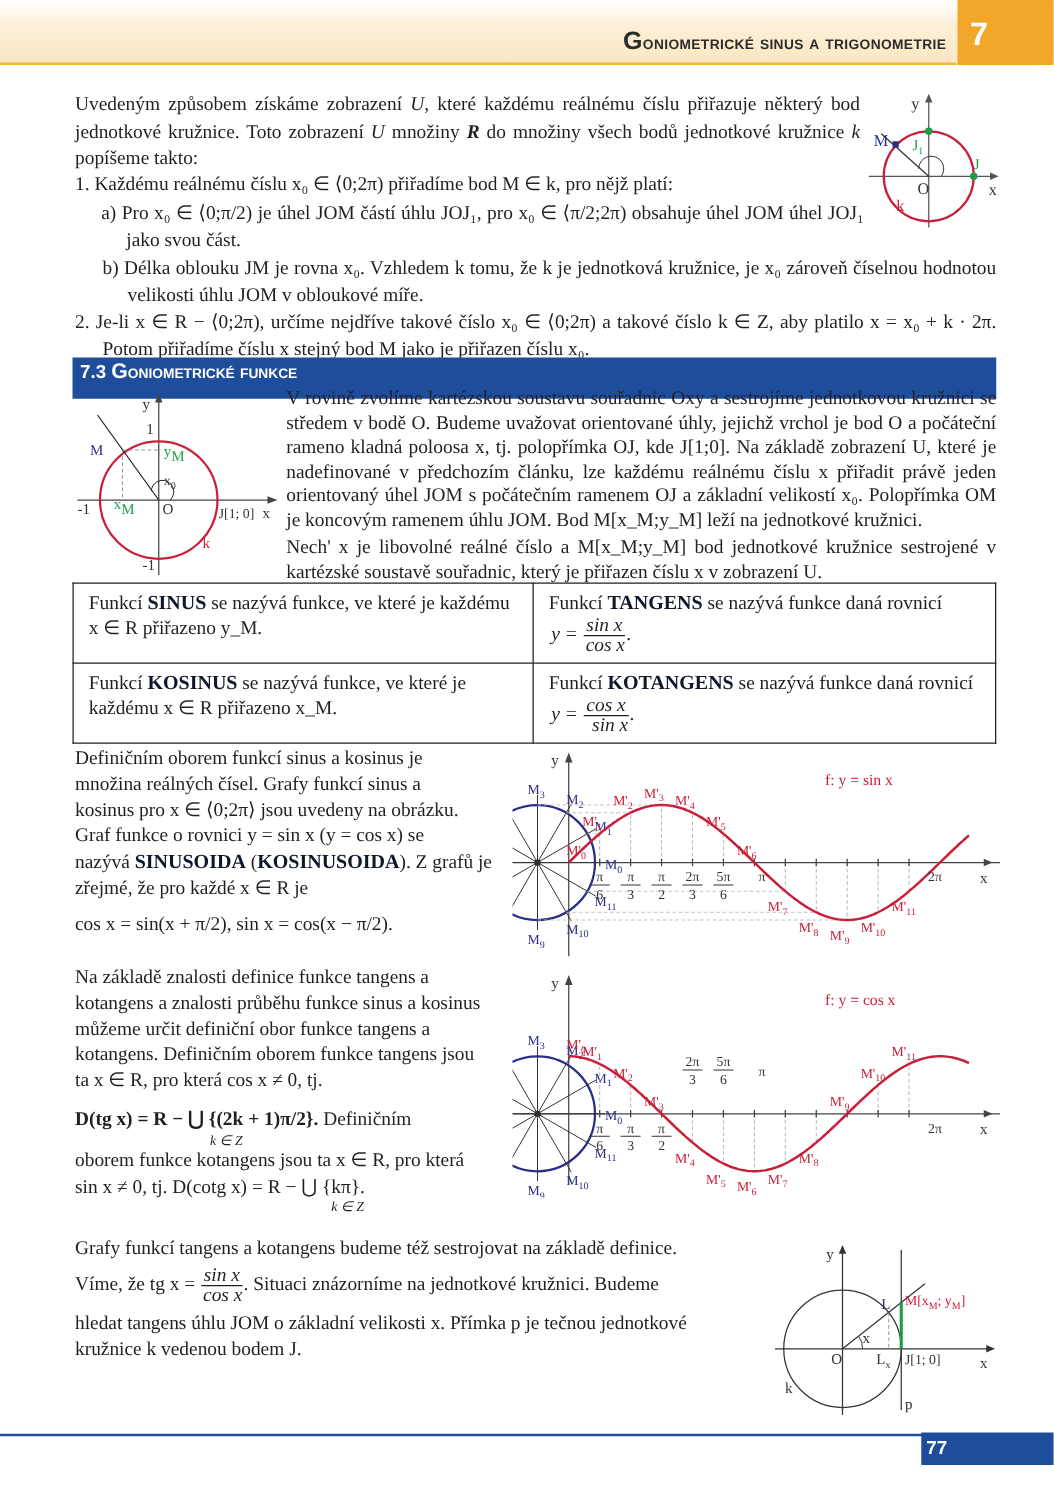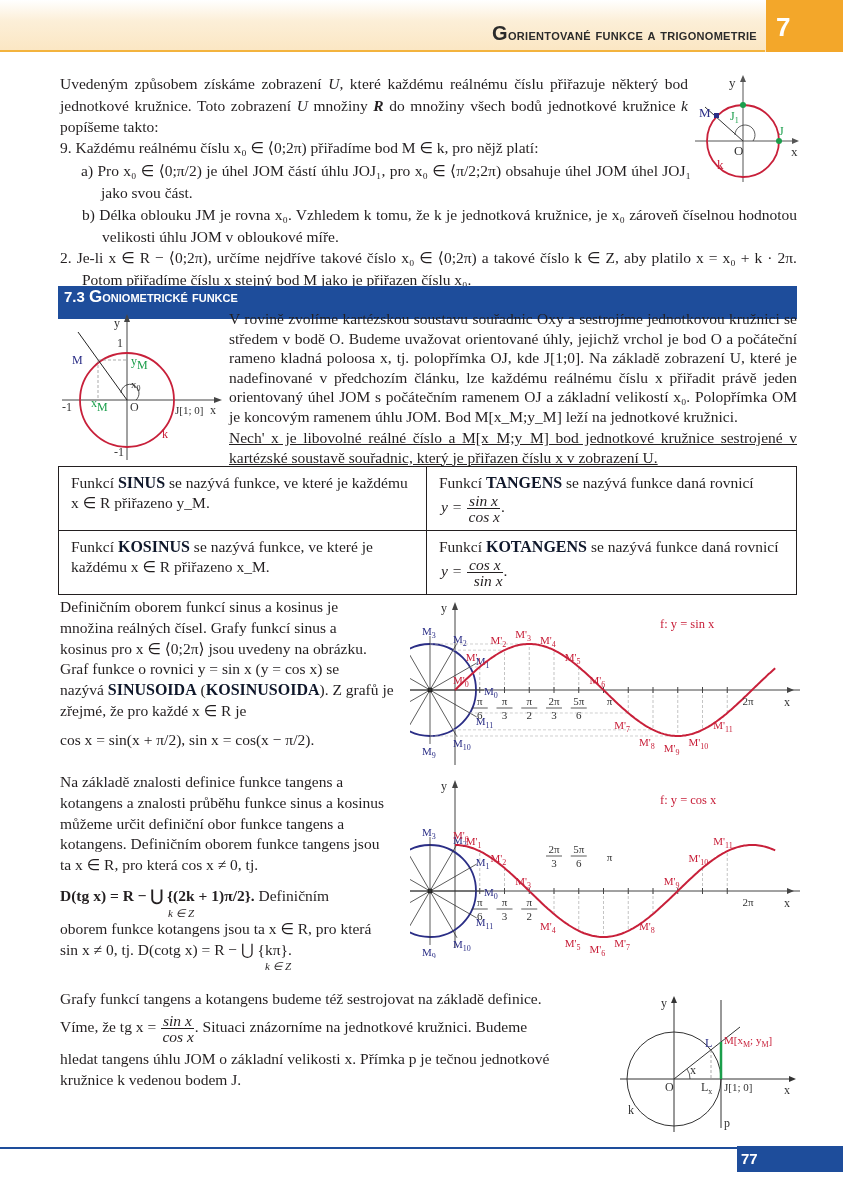--- a/index.html
+++ b/index.html
@@ -26,27 +26,27 @@
   table.def td { border:1px solid #231f20; padding:6px 10px 4px 12px; vertical-align:top; height:64px; line-height:20px; font-size:15.5px; }
   .foot-line { left:0; top:1147px; width:738px; height:2px; background:#1e4d9b; }
   .foot-num { left:737px; top:1146px; width:106px; height:26px; background:#1e4d9b; color:#fff; font-family:"Liberation Sans", sans-serif; font-weight:bold; font-size:15px; padding:4px 0 0 4px; }
   svg text { font-family:"Liberation Serif", serif; }
 </style>
 </head>
 <body>
 
 <div class="abs hdr-bar"></div>
 <div class="abs hdr-line"></div>
-<div class="abs hdr-title"><span class="big">G</span><span>orientované funkce a trigonometrie</span></div>
+<div class="abs hdr-title"><span class="big">G</span><span>oniometrické sinus a trigonometrie</span></div>
 <div class="abs hdr-num">7</div>
 
 <div class="abs para" style="left:60px; top:73px; width:628px;">
   <span>Uvedeným způsobem získáme zobrazení </span><span class="it">U</span><span>, které každému reálnému číslu přiřazuje některý bod jednotkové kružnice. Toto zobrazení </span><span class="it">U</span><span> množiny </span><span class="bi">R</span><span> do množiny všech bodů jednotkové kružnice </span><span class="it">k</span><span> popíšeme takto:</span>
 </div>
-<div class="abs para" style="left:60px; top:137px; width:640px;">9. Každému reálnému číslu x₀ ∈ ⟨0;2π) přiřadíme bod M ∈ k, pro nějž platí:</div>
+<div class="abs para" style="left:60px; top:137px; width:640px;">1. Každému reálnému číslu x₀ ∈ ⟨0;2π) přiřadíme bod M ∈ k, pro nějž platí:</div>
 <div class="abs para" style="left:81px; top:160px; width:610px; padding-left:20px; text-indent:-20px;">a) Pro x₀ ∈ ⟨0;π/2) je úhel JOM částí úhlu JOJ₁, pro x₀ ∈ ⟨π/2;2π) obsahuje úhel JOM úhel JOJ₁ jako svou část.</div>
 <div class="abs para" style="left:82px; top:204px; width:715px; padding-left:20px; text-indent:-20px;">b) Délka oblouku JM je rovna x₀. Vzhledem k tomu, že k je jednotková kružnice, je x₀ zároveň číselnou hodnotou velikosti úhlu JOM v obloukové míře.</div>
 <div class="abs para" style="left:60px; top:247px; width:737px; padding-left:22px; text-indent:-22px;">2. Je-li x ∈ R − ⟨0;2π), určíme nejdříve takové číslo x₀ ∈ ⟨0;2π) a takové číslo k ∈ Z, aby platilo x = x₀ + k · 2π. Potom přiřadíme číslu x stejný bod M jako je přiřazen číslu x₀.</div>
 
 <svg class="abs" style="left:695px; top:72px;" width="105" height="115">
   <line x1="0" y1="69" x2="102" y2="69" stroke="#555" stroke-width="1"></line>
   <polygon points="104,69 97,66 97,72" fill="#555"></polygon>
   <line x1="48" y1="110" x2="48" y2="6" stroke="#555" stroke-width="1"></line>
   <polygon points="48,3 45,10 51,10" fill="#555"></polygon>
   <circle cx="48" cy="69" r="36" fill="none" stroke="#c8203a" stroke-width="1.8"></circle>
@@ -84,21 +84,21 @@
   <text x="4" y="101" font-size="12" fill="#333">-1</text>
   <text x="33" y="97" font-size="12" fill="#1b9e4b"><tspan>x</tspan><tspan dy="4" font-size="12">M</tspan></text>
   <text x="72" y="101" font-size="12" fill="#333">O</text>
   <text x="117" y="104" font-size="11" fill="#333">J[1; 0]</text>
   <text x="152" y="104" font-size="12" fill="#333">x</text>
   <text x="104" y="128" font-size="12" fill="#c8203a">k</text>
   <text x="56" y="146" font-size="12" fill="#333">-1</text>
 </svg>
 
 <div class="abs para" style="left:229px; top:309px; width:568px; line-height:19.6px;">V rovině zvolíme kartézskou soustavu souřadnic Oxy a sestrojíme jednotkovou kružnici se středem v bodě O. Budeme uvažovat orientované úhly, jejichž vrchol je bod O a počáteční rameno kladná poloosa x, tj. polopřímka OJ, kde J[1;0]. Na základě zobrazení U, které je nadefinované v předchozím článku, lze každému reálnému číslu x přiřadit právě jeden orientovaný úhel JOM s počátečním ramenem OJ a základní velikostí x₀. Polopřímka OM je koncovým ramenem úhlu JOM. Bod M[x_M;y_M] leží na jednotkové kružnici.</div>
-<div class="abs para" style="left:229px; top:428px; width:568px; line-height:19.6px;text-decoration:underline;">Nech' x je libovolné reálné číslo a M[x_M;y_M] bod jednotkové kružnice sestrojené v kartézské soustavě souřadnic, který je přiřazen číslu x v zobrazení U.</div>
+<div class="abs para" style="left:229px; top:428px; width:568px; line-height:19.6px;">Nech' x je libovolné reálné číslo a M[x_M;y_M] bod jednotkové kružnice sestrojené v kartézské soustavě souřadnic, který je přiřazen číslu x v zobrazení U.</div>
 
 <table class="abs def">
   <tbody>
       <tr>
     <td style="width:368px;"><span>Funkcí </span><span class="kw">SINUS</span><span> se nazývá funkce, ve které je každému x ∈ R přiřazeno y_M.</span></td>
     <td><span>Funkcí </span><span class="kw">TANGENS</span><span> se nazývá funkce daná rovnicí</span><br>
       <span class="it" style="margin-left:2px;">y  =</span>
       <span class="frac it"><span class="num">sin x</span><span>cos x</span></span>.
     </td>
   </tr>

